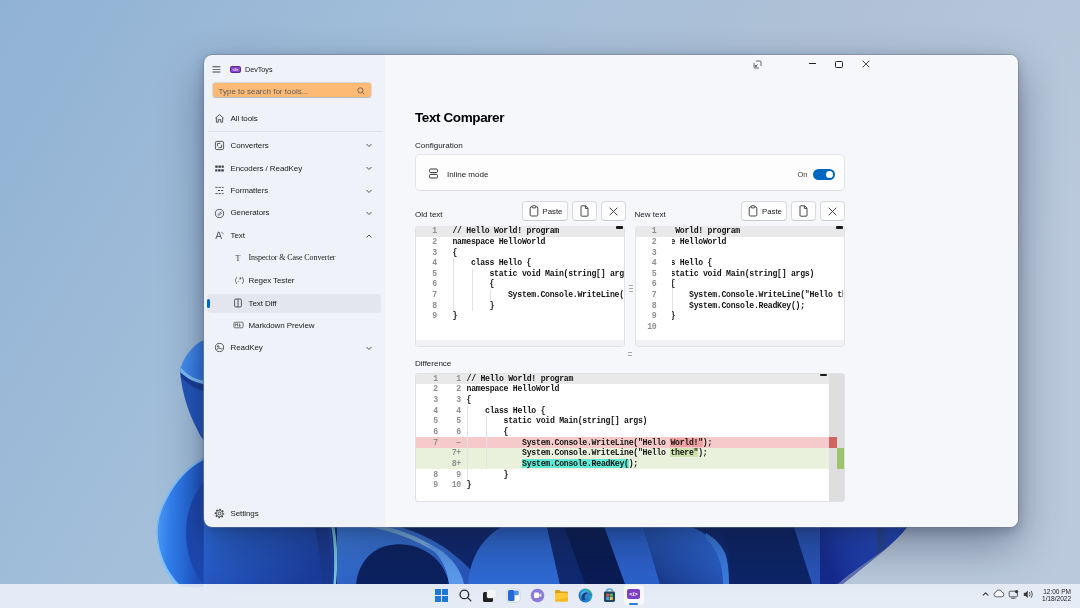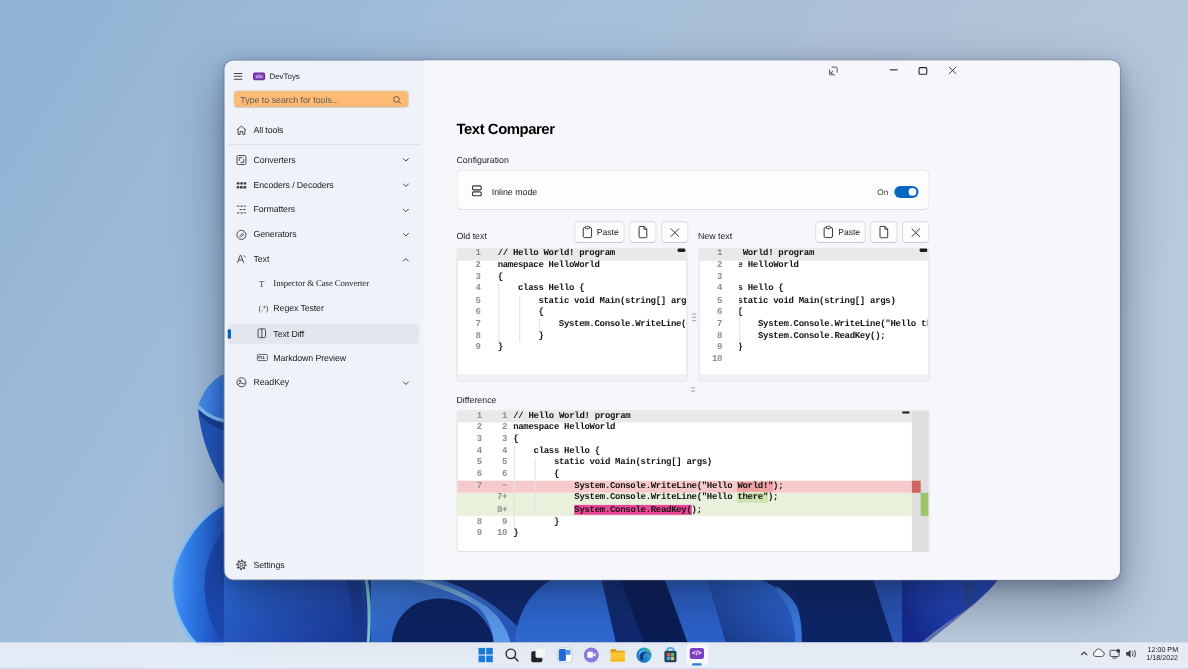--- a/index.html
+++ b/index.html
@@ -222,21 +222,21 @@
         <g fill="#3f3f3f">
           <rect x="1.2" y="2.6" width="2.6" height="2.2" rx="0.5"></rect>
           <rect x="4.4" y="2.6" width="2.6" height="2.2" rx="0.5"></rect>
           <rect x="7.6" y="2.6" width="2.2" height="2.2" rx="0.5"></rect>
           <rect x="1.2" y="6.2" width="2.2" height="2.2" rx="0.5"></rect>
           <rect x="4" y="6.2" width="2.6" height="2.2" rx="0.5"></rect>
           <rect x="7.2" y="6.2" width="2.6" height="2.2" rx="0.5"></rect>
         </g>
       </svg>
     </div>
-<div class="nav-t" style="left:27px;top:108.5px;">Encoders / Decoders</div>
+<div class="nav-t" style="left:27px;top:108.5px;">Encoders / ReadKey</div>
 <div class="abs" style="left:161px;top:109.2px;">
       <svg width="8" height="8" viewBox="0 0 8 8" fill="none" stroke="#404040" stroke-width="0.9">
         <path d="M1.5 3 L4 5.5 L6.5 3"></path>
       </svg>
     </div>
 <div class="abs" style="left:10.5px;top:130.2px;">
       <svg width="11" height="11" viewBox="0 0 11 11" stroke="#3f3f3f" stroke-width="0.9">
         <path d="M1.4 2.4 L9.6 2.4 M3.8 5.5 L9.6 5.5 M1.4 8.6 L9.6 8.6" stroke-dasharray="2.2 1"></path>
       </svg>
     </div>
@@ -468,15 +468,15 @@
 9
 10</pre>
 <pre style="left:263.0px;top:318.7px;">// Hello World! program
 namespace HelloWorld
 {
     class Hello {
         static void Main(string[] args)
         {
             System.Console.WriteLine("Hello <span style="background:#efa0a0">World!"</span>);
             System.Console.WriteLine("Hello <span style="background:#cfe3ae">there"</span>);
-            <span style="background:#ec4899">System.Console.ReadKey(</span>);
+            <span style="background:#5eead4">System.Console.ReadKey(</span>);
         }
 }</pre>
 </div>
 </body></html>

